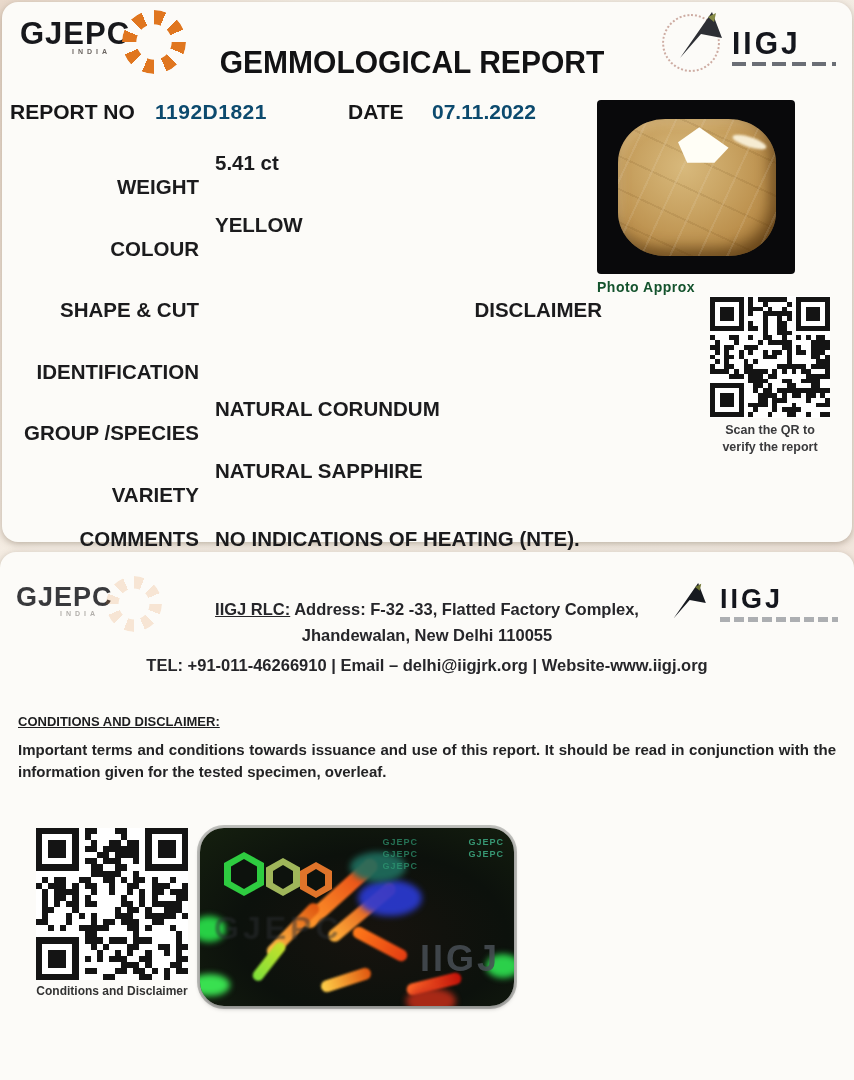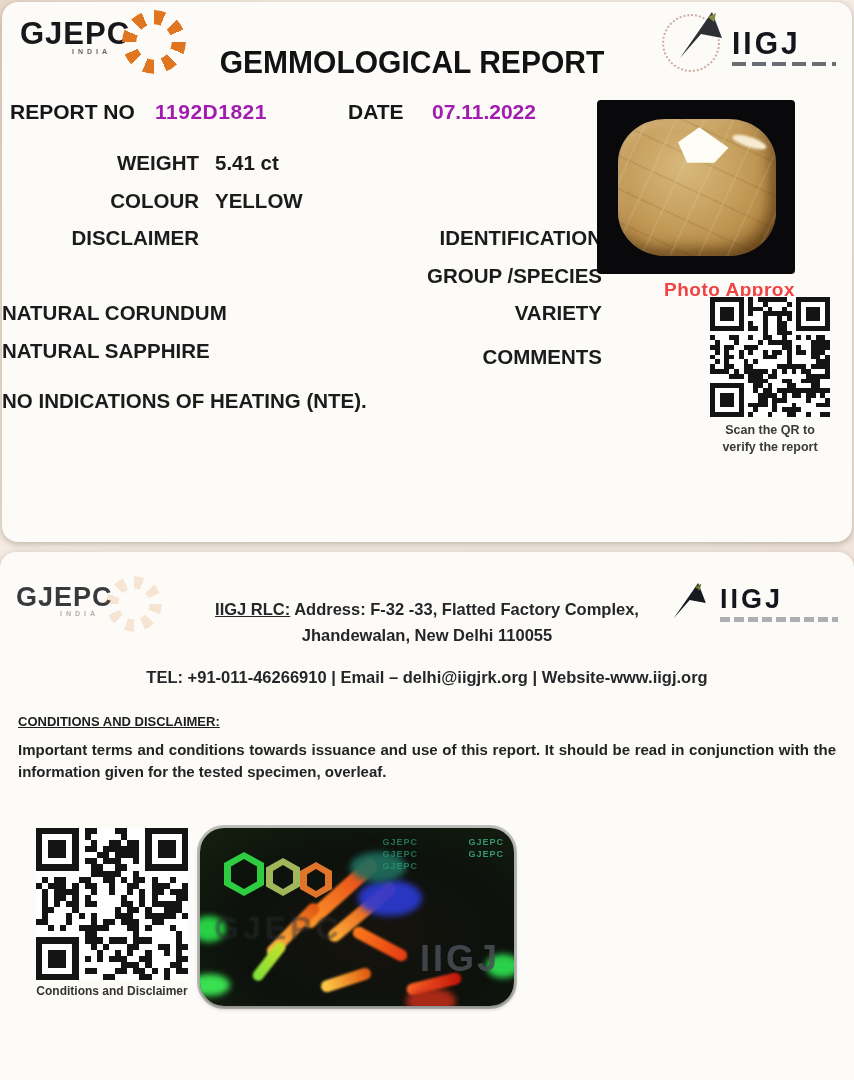--- a/index.html
+++ b/index.html
@@ -50,28 +50,28 @@
     font-size:30px; font-weight:bold; letter-spacing:0; text-align:center;
     color:#121214; transform:scaleY(1.04);
   }
   .front-brand-left { position:absolute; left:18px; top:14px; font-size:31px; }
   .front-petals { position:absolute; left:120px; top:8px; width:64px; height:64px; }
   .front-iigj { position:absolute; right:16px; top:12px; }
   .kite { display:block; }
 
   .abs { position:absolute; }
   .lbl { font-weight:bold; font-size:21px; color:#161618; }
-  .val { font-weight:bold; font-size:21px; color:#a21caf; }
+  .val { font-weight:bold; font-size:21px; color:#0c4a6e; }
 
   .fields {
     position:absolute; left:0; top:142px; width:600px;
     display:grid; grid-template-columns:197px 1fr; column-gap:16px;
   }
   .fields .cell { font-weight:bold; font-size:20.5px; line-height:37.6px; white-space:nowrap; }
-  .fields .l { text-align:right; }
+  .fields .l { text-align:right;margin-top:24px; }
   .fields .comments { margin-top:6px; }
 
   .photo-box {
     position:absolute; left:595px; top:98px; width:198px; height:174px;
     background:#09090b; border-radius:4px; overflow:hidden;
   }
   .gem {
     position:absolute; left:21px; top:19px; width:158px; height:137px;
     border-radius:30% / 32%;
     background:radial-gradient(ellipse at 42% 35%, #d8b97c 0%, #c8a261 38%, #bb8f4c 65%, #96692c 92%);
@@ -87,43 +87,43 @@
     position:absolute; left:38%; top:6%; width:32%; height:26%;
     background:#fffef6;
     clip-path:polygon(18% 100%, 0 42%, 42% 0, 100% 58%, 72% 100%);
     filter:blur(.6px);
   }
   .gem-flash2 {
     position:absolute; right:6%; top:13%; width:22%; height:7%;
     background:#f6ecd2; border-radius:50%; transform:rotate(18deg); filter:blur(1px);
   }
   .photo-caption {
-    position:absolute; left:595px; top:277px; width:198px; text-align:right;
-    font-size:19px; font-weight:bold; color:#ef4444; letter-spacing:.5px; filter:blur(.3px);
+    position:absolute; left:595px; top:277px; width:198px; text-align:left;
+    font-size:14px; font-weight:bold; color:#14532d; letter-spacing:.5px; filter:blur(.3px);
   }
 
   .qr { background:#fff; }
   .qr svg { display:block; width:100%; height:100%; }
   .front-qr { position:absolute; left:708px; top:294px; width:120px; height:122px; }
   .front-qr-caption {
     position:absolute; left:688px; top:420px; width:160px; text-align:center;
     font-size:12.5px; font-weight:bold; color:#3a3a3c; line-height:17px; filter:blur(.4px);
   }
 
   
   .back-brand-left { position:absolute; left:16px; top:30px; font-size:27px; }
   .back-petals { position:absolute; left:106px; top:24px; width:56px; height:56px; opacity:.16; }
   .back-iigj { position:absolute; right:16px; top:26px; }
 
   .address-block {
     position:absolute; left:77px; top:44px; width:700px; text-align:center;
     font-size:16.5px; font-weight:bold; color:#26262a; line-height:26px;
   }
   .address-org { text-decoration:underline;text-align:right; }
-  .contact-line { margin-top:16px; white-space:nowrap; }
+  .contact-line { margin-top:4px; white-space:nowrap; }
 
   .disclaimer-heading {
     position:absolute; left:18px; top:162px;
     font-size:13px; font-weight:bold; color:#1d1d1f; text-decoration:underline;
   }
   .disclaimer-text {
     position:absolute; left:18px; top:187px; width:818px;
     font-size:15px; font-weight:bold; color:#232325; line-height:21.5px; text-align:justify;
     filter:blur(.25px);
   }
@@ -195,20 +195,21 @@
     <span class="abs lbl" style="left:8px; top:98px;">REPORT NO</span>
     <span class="abs val" style="left:153px; top:98px; letter-spacing:.5px;">1192D1821</span>
     <span class="abs lbl" style="left:346px; top:98px;">DATE</span>
     <span class="abs val" style="left:430px; top:98px;">07.11.2022</span>
 
     <div class="fields">
       <div class="cell l">WEIGHT</div>
       <div class="cell">5.41 ct</div>
       <div class="cell l">COLOUR</div>
       <div class="cell">YELLOW</div>
+      <div class="cell l">SHAPE &amp; CUT</div>
       <div class="cell l">DISCLAIMER</div>
       <div class="cell l">IDENTIFICATION</div>
       <div class="cell"></div>
       <div class="cell l">GROUP /SPECIES</div>
       <div class="cell">NATURAL CORUNDUM</div>
       <div class="cell l">VARIETY</div>
       <div class="cell">NATURAL SAPPHIRE</div>
       <div class="cell l comments">COMMENTS</div>
       <div class="cell comments">NO INDICATIONS OF HEATING (NTE).</div>
     </div>

